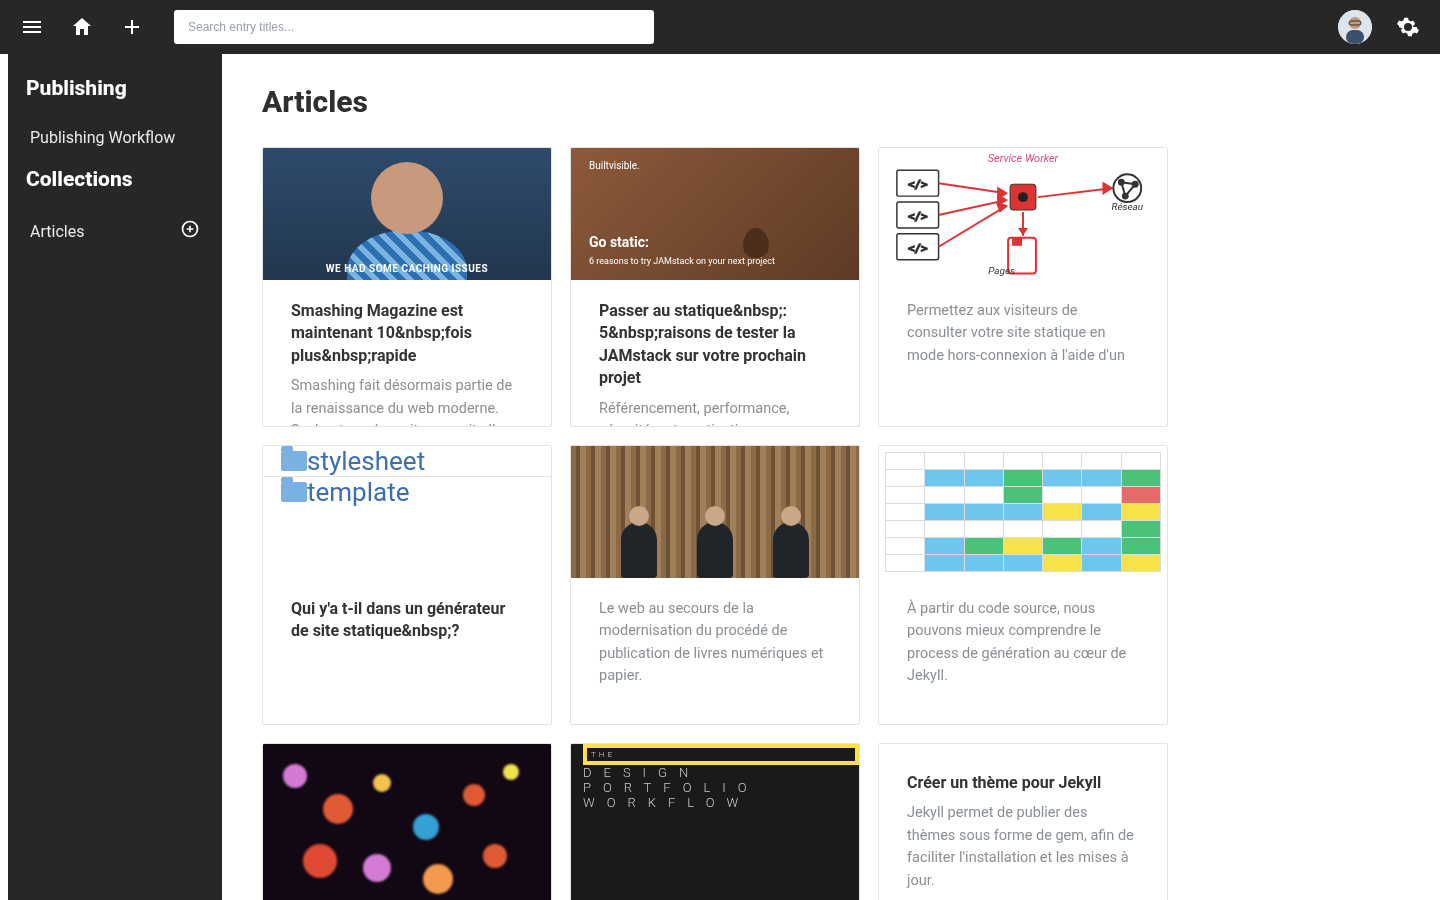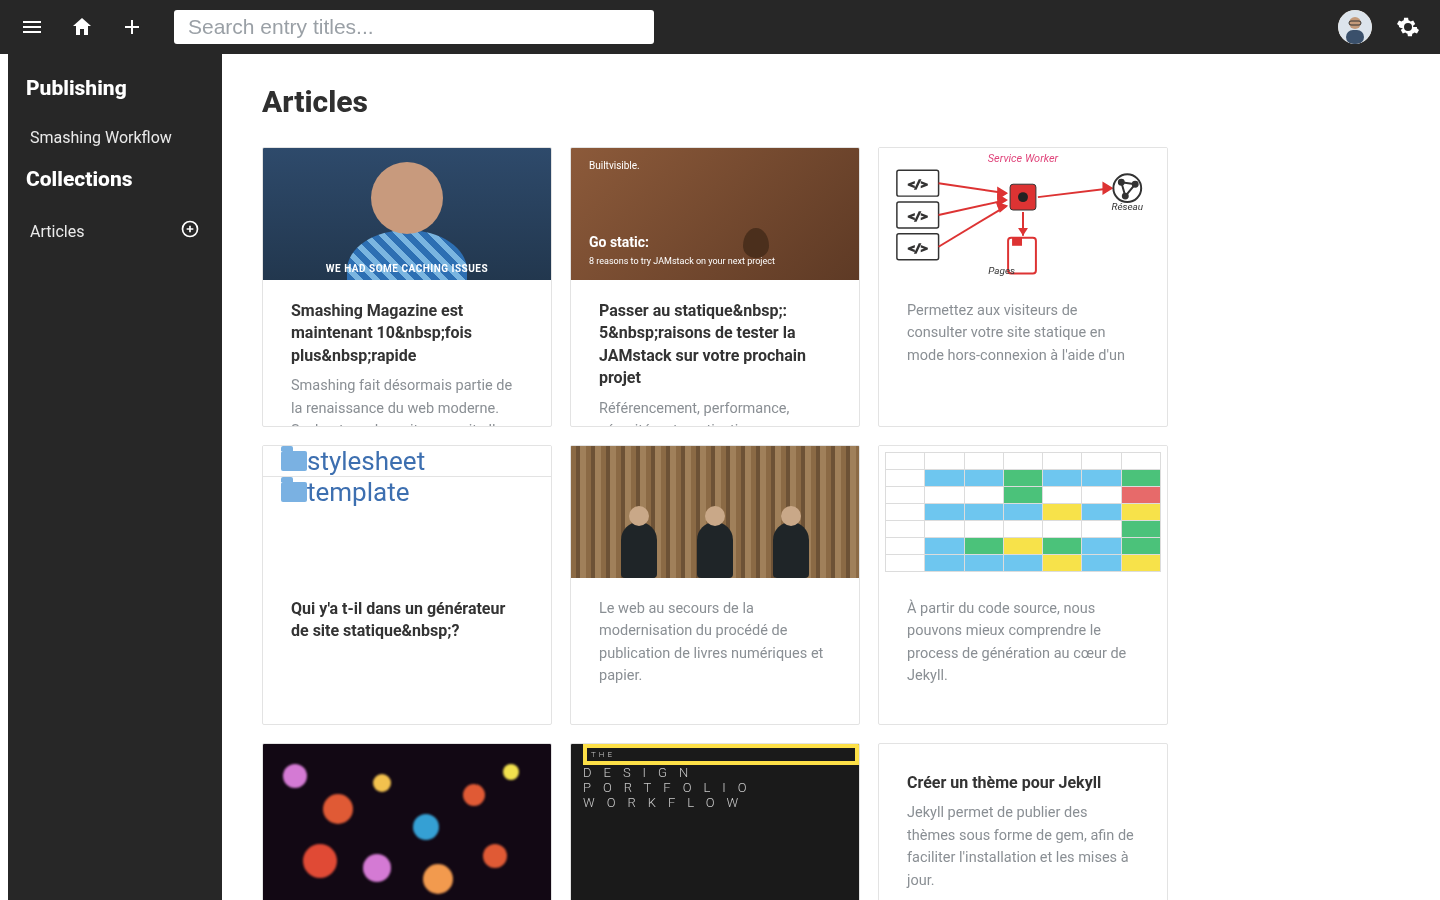--- a/index.html
+++ b/index.html
@@ -32,21 +32,21 @@
   }
   .topbar .icon-btn svg { width: 24px; height: 24px; fill: #fff; }
   .search {
     margin-left: 6px;
     width: 480px;
     height: 34px;
     background: #fff;
     border-radius: 3px;
     border: none;
     padding: 0 14px;
-    font-size: 21px;
+    font-size: 12px;
     color: #333;
   }
   .search::placeholder { color: #9aa0a6; }
   .topbar-spacer { flex: 1; }
   .avatar {
     width: 34px; height: 34px; border-radius: 50%;
     background: #e6d6c6;
     display:flex;align-items:center;justify-content:center;
     overflow:hidden;
   }
@@ -206,21 +206,21 @@
     <svg viewBox="0 0 24 24">
         <path d="M12 8a4 4 0 100 8 4 4 0 000-8zm9 4a7.9 7.9 0 01-.1 1.3l2.1 1.6-2 3.5-2.5-1a8 8 0 01-2.2 1.3l-.4 2.6h-4l-.4-2.6a8 8 0 01-2.2-1.3l-2.5 1-2-3.5 2.1-1.6A8.4 8.4 0 013 12c0-.4 0-.9.1-1.3L1 9.1l2-3.5 2.5 1A8 8 0 017.7 5.3L8.1 2.7h4l.4 2.6a8 8 0 012.2 1.3l2.5-1 2 3.5-2.1 1.6c.1.4.1.9.1 1.3z"></path>
       </svg>
   </div>
 </div>
 
 <div class="layout">
   <aside class="sidebar">
     <h2>Publishing</h2>
     <div class="nav-item">
-      <span>Smashing Workflow</span>
+      <span>Publishing Workflow</span>
     </div>
     <h2>Collections</h2>
     <div class="nav-item">
       <span>Articles</span>
       <span class="row-icon">
         <svg viewBox="0 0 24 24">
             <circle cx="12" cy="12" r="9"></circle>
             <path d="M12 8v8M8 12h8"></path>
           </svg>
       </span>
@@ -239,21 +239,21 @@
         <div class="card-body">
           <div class="card-title">Smashing Magazine est maintenant 10&amp;nbsp;fois plus&amp;nbsp;rapide</div>
           <div class="card-desc">Smashing fait désormais partie de la renaissance du web moderne. Sachant que leur site pouvait aller</div>
         </div>
       </div>
 
       <div class="card">
         <div class="thumb thumb2">
           <span class="bv">Builtvisible.</span>
           <span class="hl">Go static:</span>
-          <span class="sub">8 reasons to try JAMstack on your next project</span>
+          <span class="sub">6 reasons to try JAMstack on your next project</span>
           <div class="cone"></div>
         </div>
         <div class="card-body">
           <div class="card-title">Passer au statique&amp;nbsp;: 5&amp;nbsp;raisons de tester la JAMstack sur votre prochain projet</div>
           <div class="card-desc">Référencement, performance, sécurité, automatisation,</div>
         </div>
       </div>
 
       <div class="card">
         <div class="thumb thumb3">

